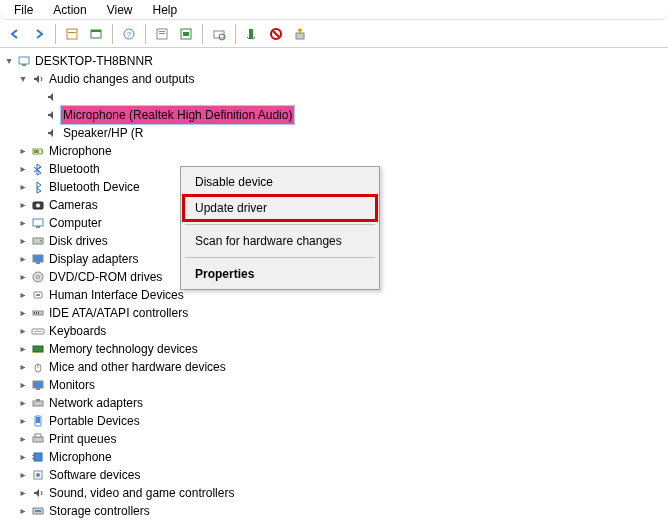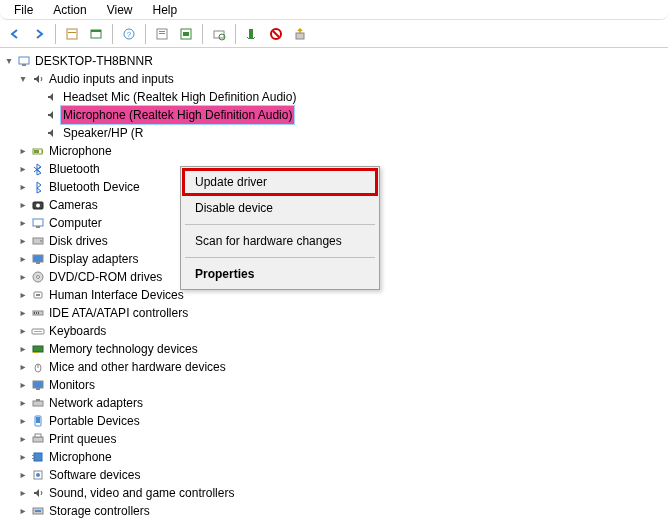--- a/index.html
+++ b/index.html
@@ -203,30 +203,29 @@
   </div>
 
   <div class="row" style="padding-left:14px">
     <span class="exp">▾</span>
     <span class="icn">
         <svg width="14" height="14">
           <path d="M3 6 L5 6 L8 3 L8 11 L5 8 L3 8 Z" fill="#555"></path>
           <path d="M10 5 Q12 7 10 9" fill="none" stroke="#555"></path>
         </svg>
       </span>
-    <span>Audio inputs and inputs</span>
+    <span>Audio changes and outputs</span>
   </div>
 
   <div class="row" style="padding-left:42px">
     <span class="icn">
         <svg width="14" height="14">
           <path d="M3 6 L5 6 L8 3 L8 11 L5 8 L3 8 Z" fill="#555"></path>
         </svg>
       </span>
-    <span>Headset Mic (Realtek High Definition Audio)</span>
   </div>
   <div class="row" style="padding-left:42px">
     <span class="icn">
         <svg width="14" height="14">
           <path d="M3 6 L5 6 L8 3 L8 11 L5 8 L3 8 Z" fill="#555"></path>
         </svg>
       </span>
     <span class="sel">Microphone (Realtek High Definition Audio)</span>
   </div>
   <div class="row" style="padding-left:42px">
@@ -448,20 +447,20 @@
           <svg width="14" height="14">
             <rect x="2" y="4" width="10" height="6" fill="#ccc" stroke="#888"></rect>
             <rect x="4" y="6" width="6" height="2" fill="#4a8ad4"></rect>
           </svg>
         </span>
         <span>Storage controllers</span>
       </div>
     </div>
 
   <div class="ctxmenu">
+    <div class="ctxitem">Disable device</div>
     <div class="ctxitem highlight">Update driver</div>
-    <div class="ctxitem">Disable device</div>
     <div class="ctxsep"></div>
     <div class="ctxitem">Scan for hardware changes</div>
     <div class="ctxsep"></div>
     <div class="ctxitem bold">Properties</div>
   </div>
 </div>
 
 </body></html>

